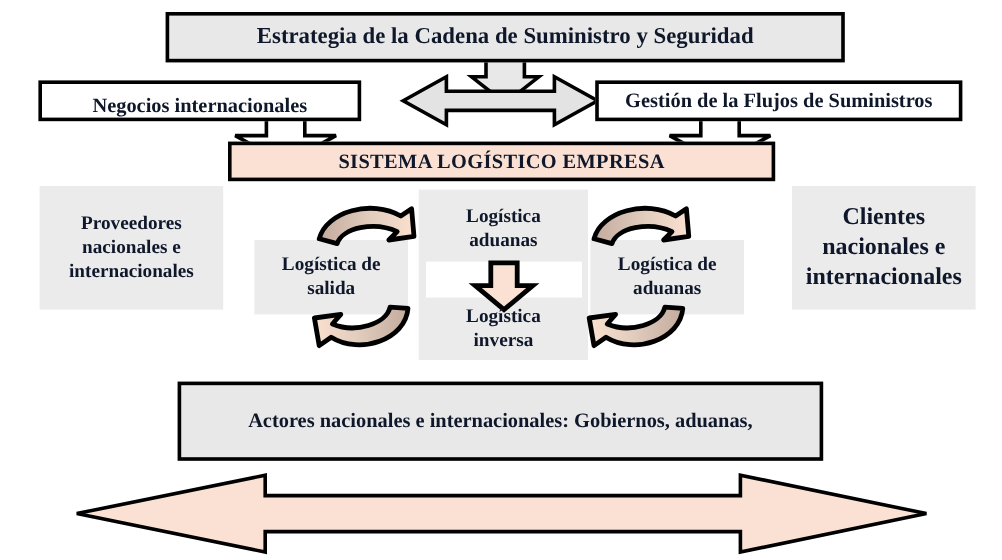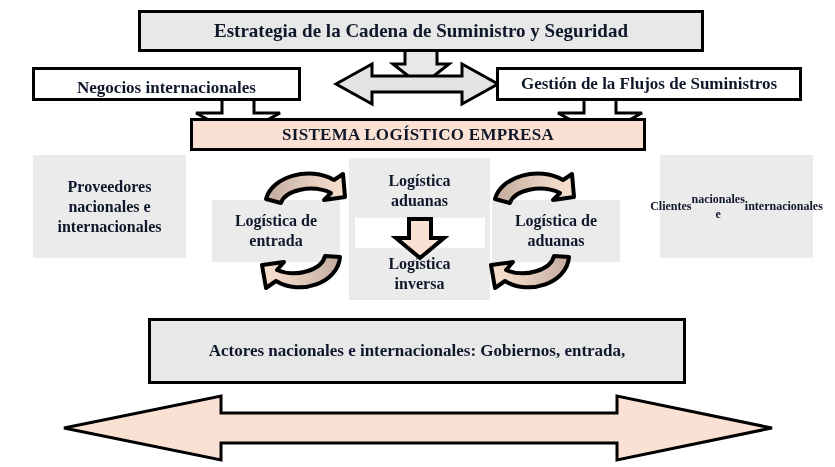--- a/index.html
+++ b/index.html
@@ -68,22 +68,22 @@
   }
 
   
   #suppliers-box {
     left: 33px; top: 155px; width: 153px; height: 103px;
     font-size: 16px;
     flex-direction: column;
   }
   #clients-box {
     left: 660px; top: 155px; width: 153px; height: 103px;
-    font-size: 12px;
-    flex-direction: row;
+    font-size: 20px;
+    flex-direction: column;
   }
 
   
   #inbound-panel {
     left: 212px; top: 200px; width: 128px; height: 62px;
     font-size: 16px; flex-direction: column;
   }
   #outbound-panel {
     left: 492px; top: 200px; width: 128px; height: 62px;
     font-size: 16px; flex-direction: column;
@@ -164,21 +164,21 @@
   <div class="abs box box-plain-gray layer-boxes" id="clients-box">
     <span>Clientes</span>
     <span>nacionales e</span>
     <span>internacionales</span>
   </div>
 
   <div class="abs box-plain-gray layer-boxes" id="internal-reverse-panel"></div>
 
   <div class="abs box box-plain-gray layer-boxes" id="inbound-panel">
     <span>Logística de</span>
-    <span>entrada</span>
+    <span>salida</span>
   </div>
 
   <div class="abs box box-plain-gray layer-boxes" id="outbound-panel">
     <span>Logística de</span>
     <span>aduanas</span>
   </div>
 
   <div class="abs layer-boxes" id="internal-white-band"></div>
 
   <svg class="svg-layer front" viewBox="0 0 835 467">
@@ -243,21 +243,21 @@
 
   <div class="abs box box-outline box-white layer-boxes" id="supply-chain-mgmt-box">
     <span>Gestión de la Flujos de Suministros</span>
   </div>
 
   <div class="abs box box-outline box-peach layer-boxes" id="system-box">
     <span>SISTEMA LOGÍSTICO EMPRESA</span>
   </div>
 
   <div class="abs box box-outline box-gray layer-boxes" id="actors-box">
-    <span class="line">Actores nacionales e internacionales: Gobiernos, entrada,</span>
+    <span class="line">Actores nacionales e internacionales: Gobiernos, aduanas,</span>
   </div>
 
   <div class="abs box layer-text" id="internal-label">
     <span>Logística</span>
     <span>aduanas</span>
   </div>
 
   <div class="abs box layer-text" id="reverse-label">
     <span>Logística</span>
     <span>inversa</span>

